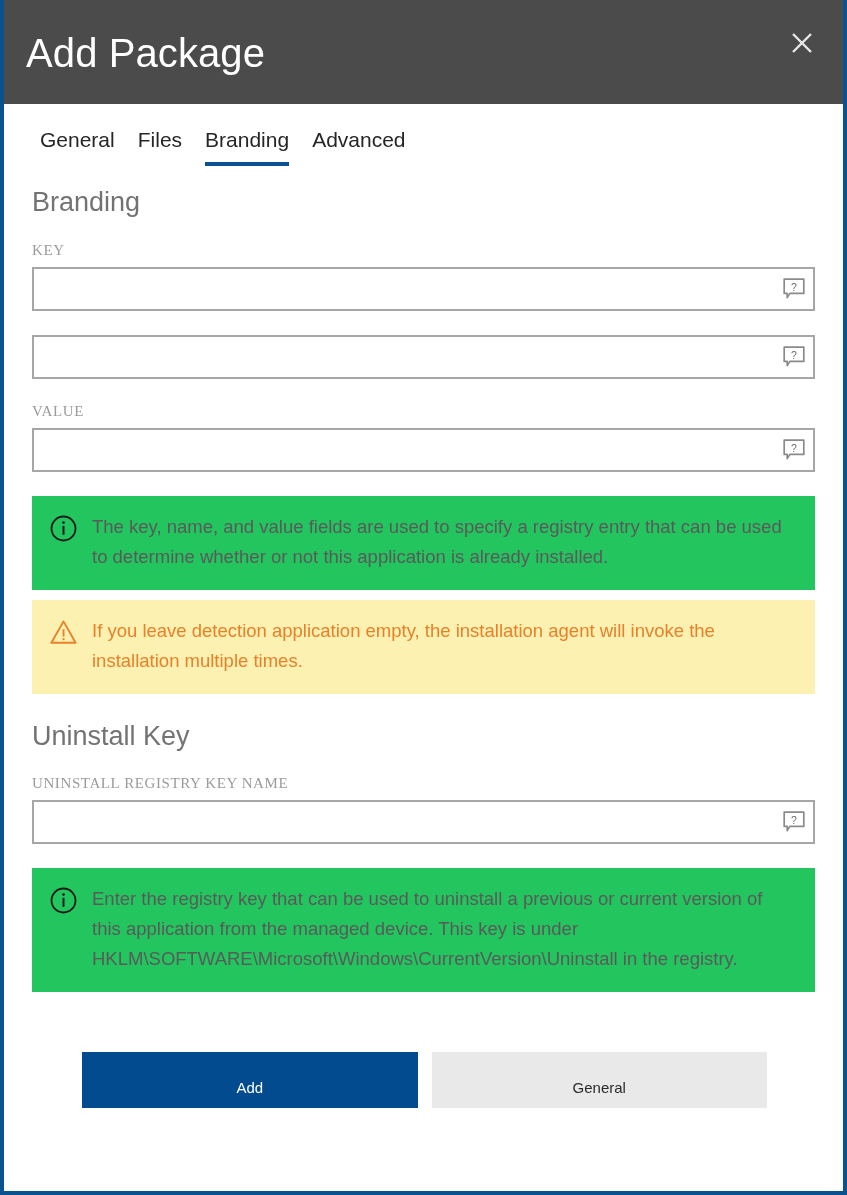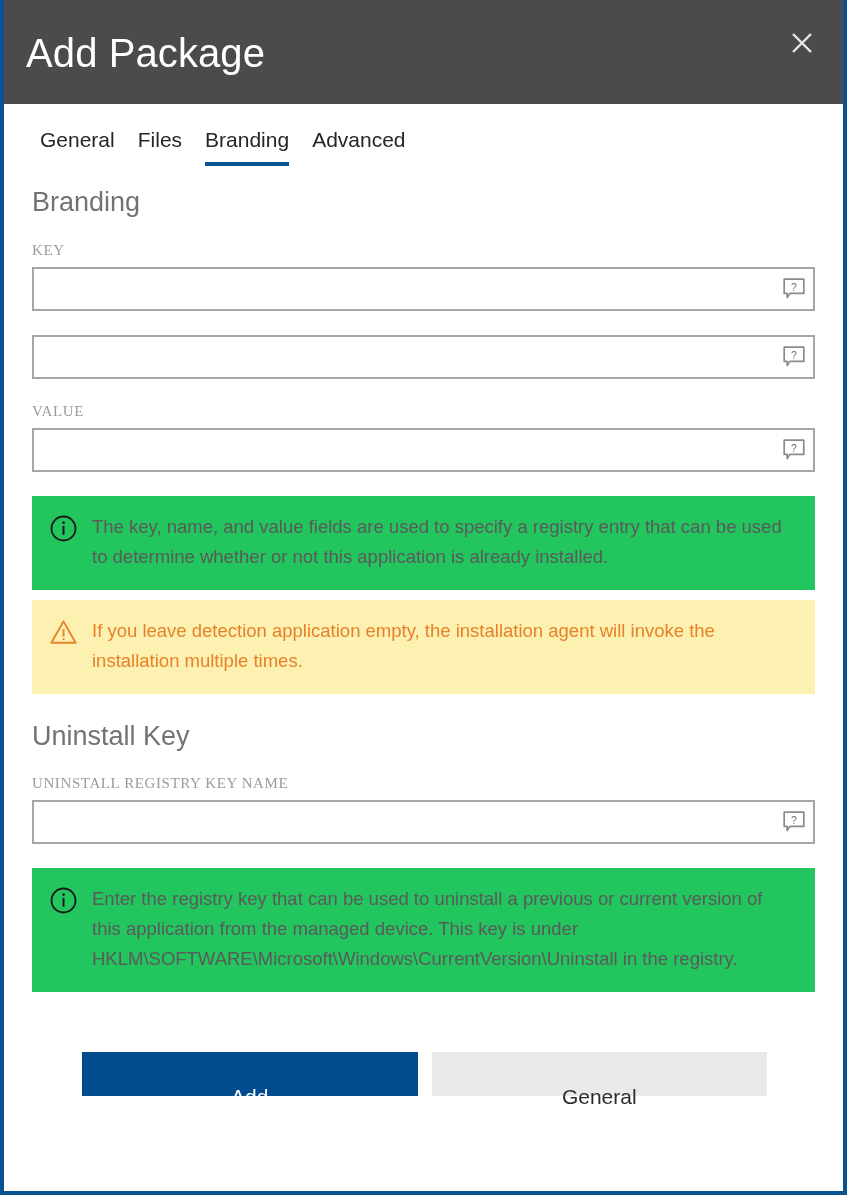--- a/index.html
+++ b/index.html
@@ -171,28 +171,28 @@
 
   
   .footer {
     display: flex;
     margin: 60px 4px 0 4px;
     padding-left: 50px;
     padding-right: 48px;
     gap: 14px;
   }
   .btn {
-    height: 44px;
+    height: 56px;
     flex: 1 1 0;
     border: none;
     font-family: "Liberation Sans", sans-serif;
-    font-size: 21px;
+    font-size: 15px;
     cursor: pointer;
     line-height: 56px;
-    padding: 17px;
+    padding: 8px;
     text-align: center;
   }
   .btn-primary {
     background: #014b8e;
     color: #ffffff;
   }
   .btn-secondary {
     background: #e9e9e9;
     color: #2b2b2b;
   }

